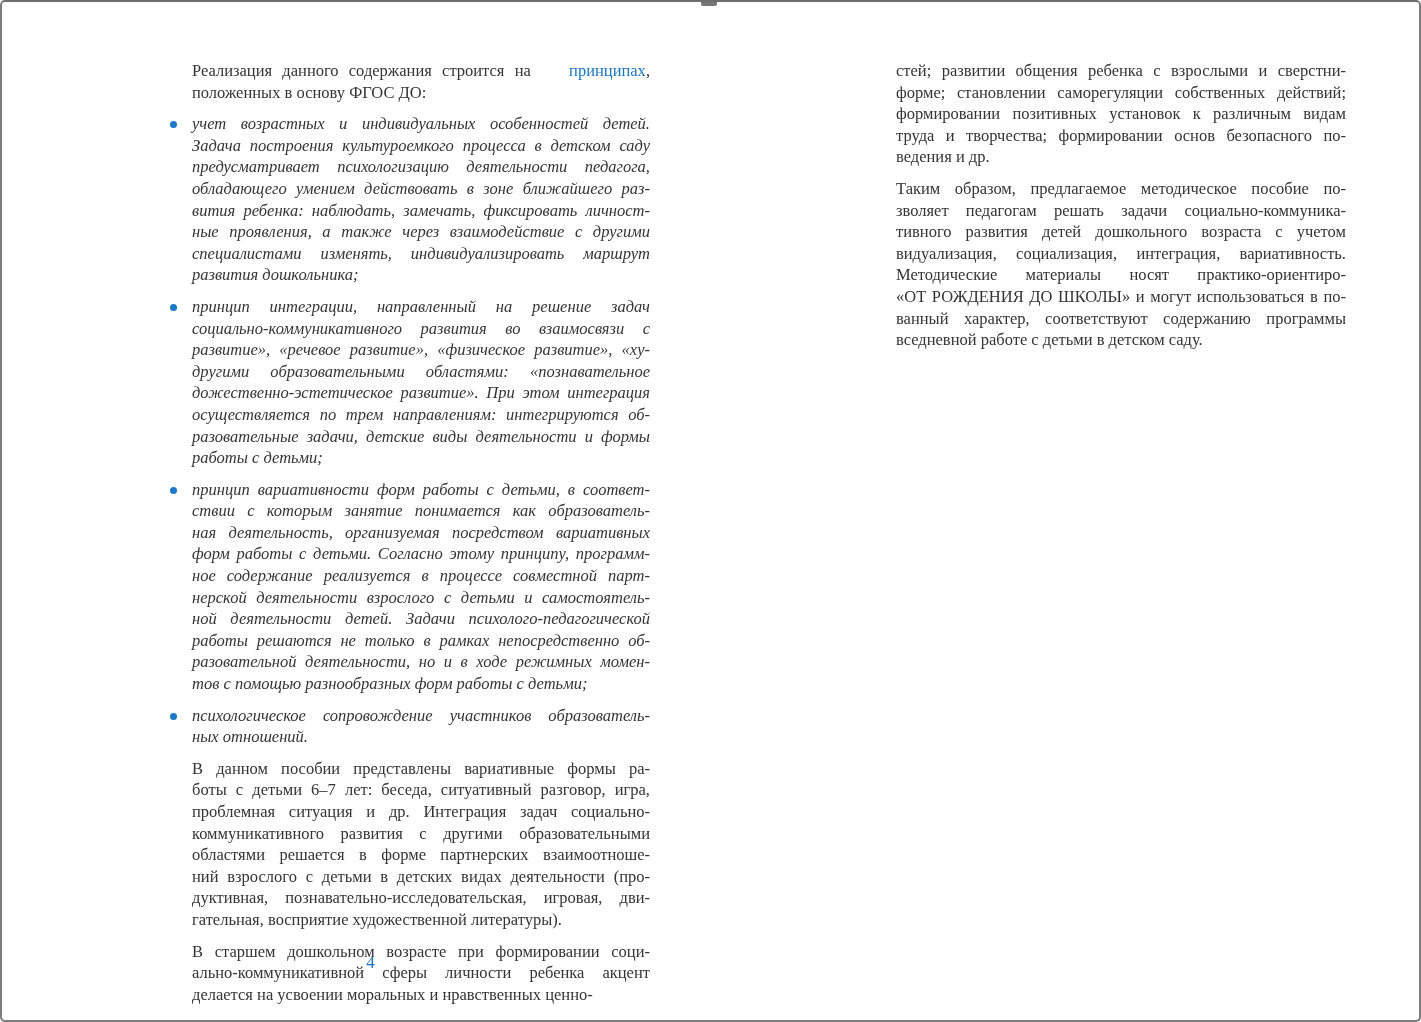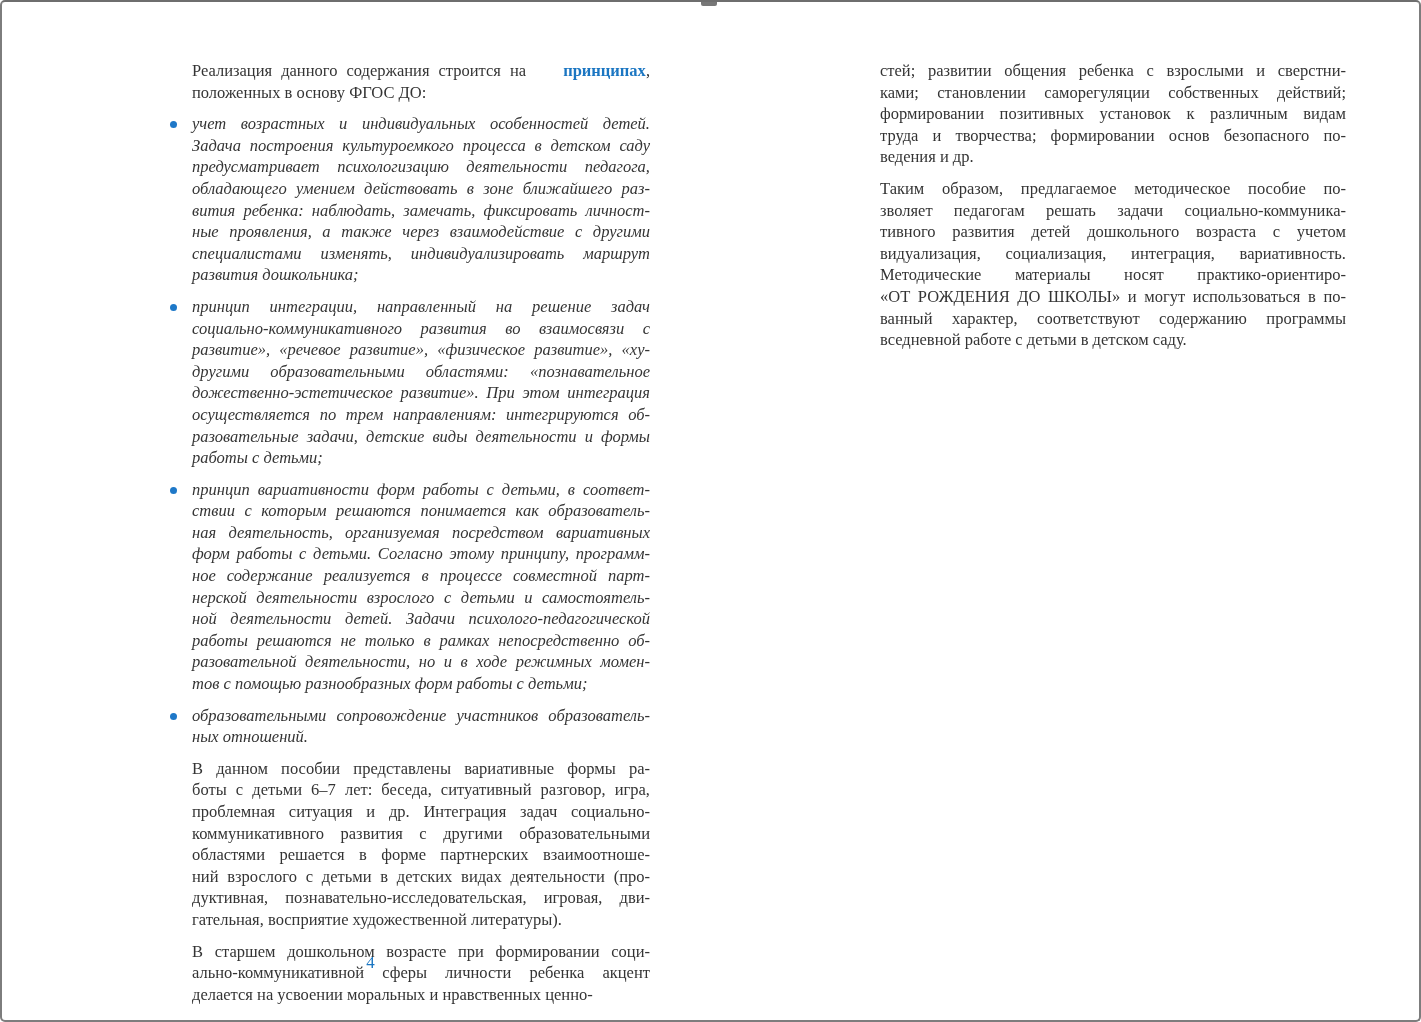--- a/index.html
+++ b/index.html
@@ -17,31 +17,31 @@
   }
   .gutter-mark{
     position:absolute;top:0;left:699px;width:16px;height:4px;
     background:#5f5f5f;border-radius:0 0 2px 2px;opacity:.85;
   }
   .col{position:absolute;top:58px;font-size:16.5px;line-height:21.6px;}
   .col-left{left:168px;width:480px;}
   .col-right{left:878px;width:466px;}
   .para{margin:0 0 10px 0;}
   .col-left .para{padding-left:22px;}
-  .col-right .para{padding-left:0;}
+  .col-right .para{padding-left:0;margin-left:16px;}
   .line{text-align:justify;text-align-last:justify;}
   .line.last{text-align-last:left;}
   .bullet-item{display:flex;margin:0 0 10px 0;}
   .bullet-dot{flex:0 0 22px;}
   .bullet-dot::before{
     content:"";display:block;width:7px;height:7px;border-radius:50%;
     background:var(--bullet-blue,#1e78c8);margin-top:8px;
   }
   .bullet-body{flex:1;min-width:0;font-style:italic;}
-  .hl{color:var(--accent-blue,#1b76c2);font-weight:bold;margin-left:28px;}
+  .hl{color:var(--accent-blue,#1b76c2);font-weight:normal;margin-left:28px;}
   .page-number{
     position:absolute;top:950px;left:0;width:737px;
     text-align:center;font-size:17px;line-height:22px;
     color:var(--accent-blue,#2a82c6);
   }
 </style>
 </head>
 <body>
 
 <div class="sheet">
@@ -79,35 +79,35 @@
             <div class="line">дожественно-эстетическое развитие». При этом интеграция</div>
             <div class="line">осуществляется по трем направлениям: интегрируются об-</div>
             <div class="line">разовательные задачи, детские виды деятельности и формы</div>
             <div class="line last">работы с детьми;</div>
           </div>
         </div>
         <div class="bullet-item">
           <span class="bullet-dot"></span>
           <div class="bullet-body">
             <div class="line">принцип вариативности форм работы с детьми, в соответ-</div>
-            <div class="line">ствии с которым решаются понимается как образователь-</div>
+            <div class="line">ствии с которым занятие понимается как образователь-</div>
             <div class="line">ная деятельность, организуемая посредством вариативных</div>
             <div class="line">форм работы с детьми. Согласно этому принципу, программ-</div>
             <div class="line">ное содержание реализуется в процессе совместной парт-</div>
             <div class="line">нерской деятельности взрослого с детьми и самостоятель-</div>
             <div class="line">ной деятельности детей. Задачи психолого-педагогической</div>
             <div class="line">работы решаются не только в рамках непосредственно об-</div>
             <div class="line">разовательной деятельности, но и в ходе режимных момен-</div>
             <div class="line last">тов с помощью разнообразных форм работы с детьми;</div>
           </div>
         </div>
         <div class="bullet-item">
           <span class="bullet-dot"></span>
           <div class="bullet-body">
-            <div class="line">образовательными сопровождение участников образователь-</div>
+            <div class="line">психологическое сопровождение участников образователь-</div>
             <div class="line last">ных отношений.</div>
           </div>
         </div>
       </div>
 
     <div class="para">
         <div class="line">В данном пособии представлены вариативные формы ра-</div>
         <div class="line">боты с детьми 6–7 лет: беседа, ситуативный разговор, игра,</div>
         <div class="line">проблемная ситуация и др. Интеграция задач социально-</div>
         <div class="line">коммуникативного развития с другими образовательными</div>
@@ -122,21 +122,21 @@
         <div class="line">ально-коммуникативной сферы личности ребенка акцент</div>
         <div class="line last">делается на усвоении моральных и нравственных ценно-</div>
       </div>
 
   </div>
 
   <div class="col col-right">
 
     <div class="para">
         <div class="line">стей; развитии общения ребенка с взрослыми и сверстни-</div>
-        <div class="line">ками; становлении саморегуляции собственных действий;</div>
+        <div class="line">форме; становлении саморегуляции собственных действий;</div>
         <div class="line">формировании позитивных установок к различным видам</div>
         <div class="line">труда и творчества; формировании основ безопасного по-</div>
         <div class="line last">ведения и др.</div>
       </div>
 
     <div class="para">
         <div class="line">Таким образом, предлагаемое методическое пособие по-</div>
         <div class="line">зволяет педагогам решать задачи социально-коммуника-</div>
         <div class="line">тивного развития детей дошкольного возраста с учетом</div>
         <div class="line">видуализация, социализация, интеграция, вариативность.</div>

